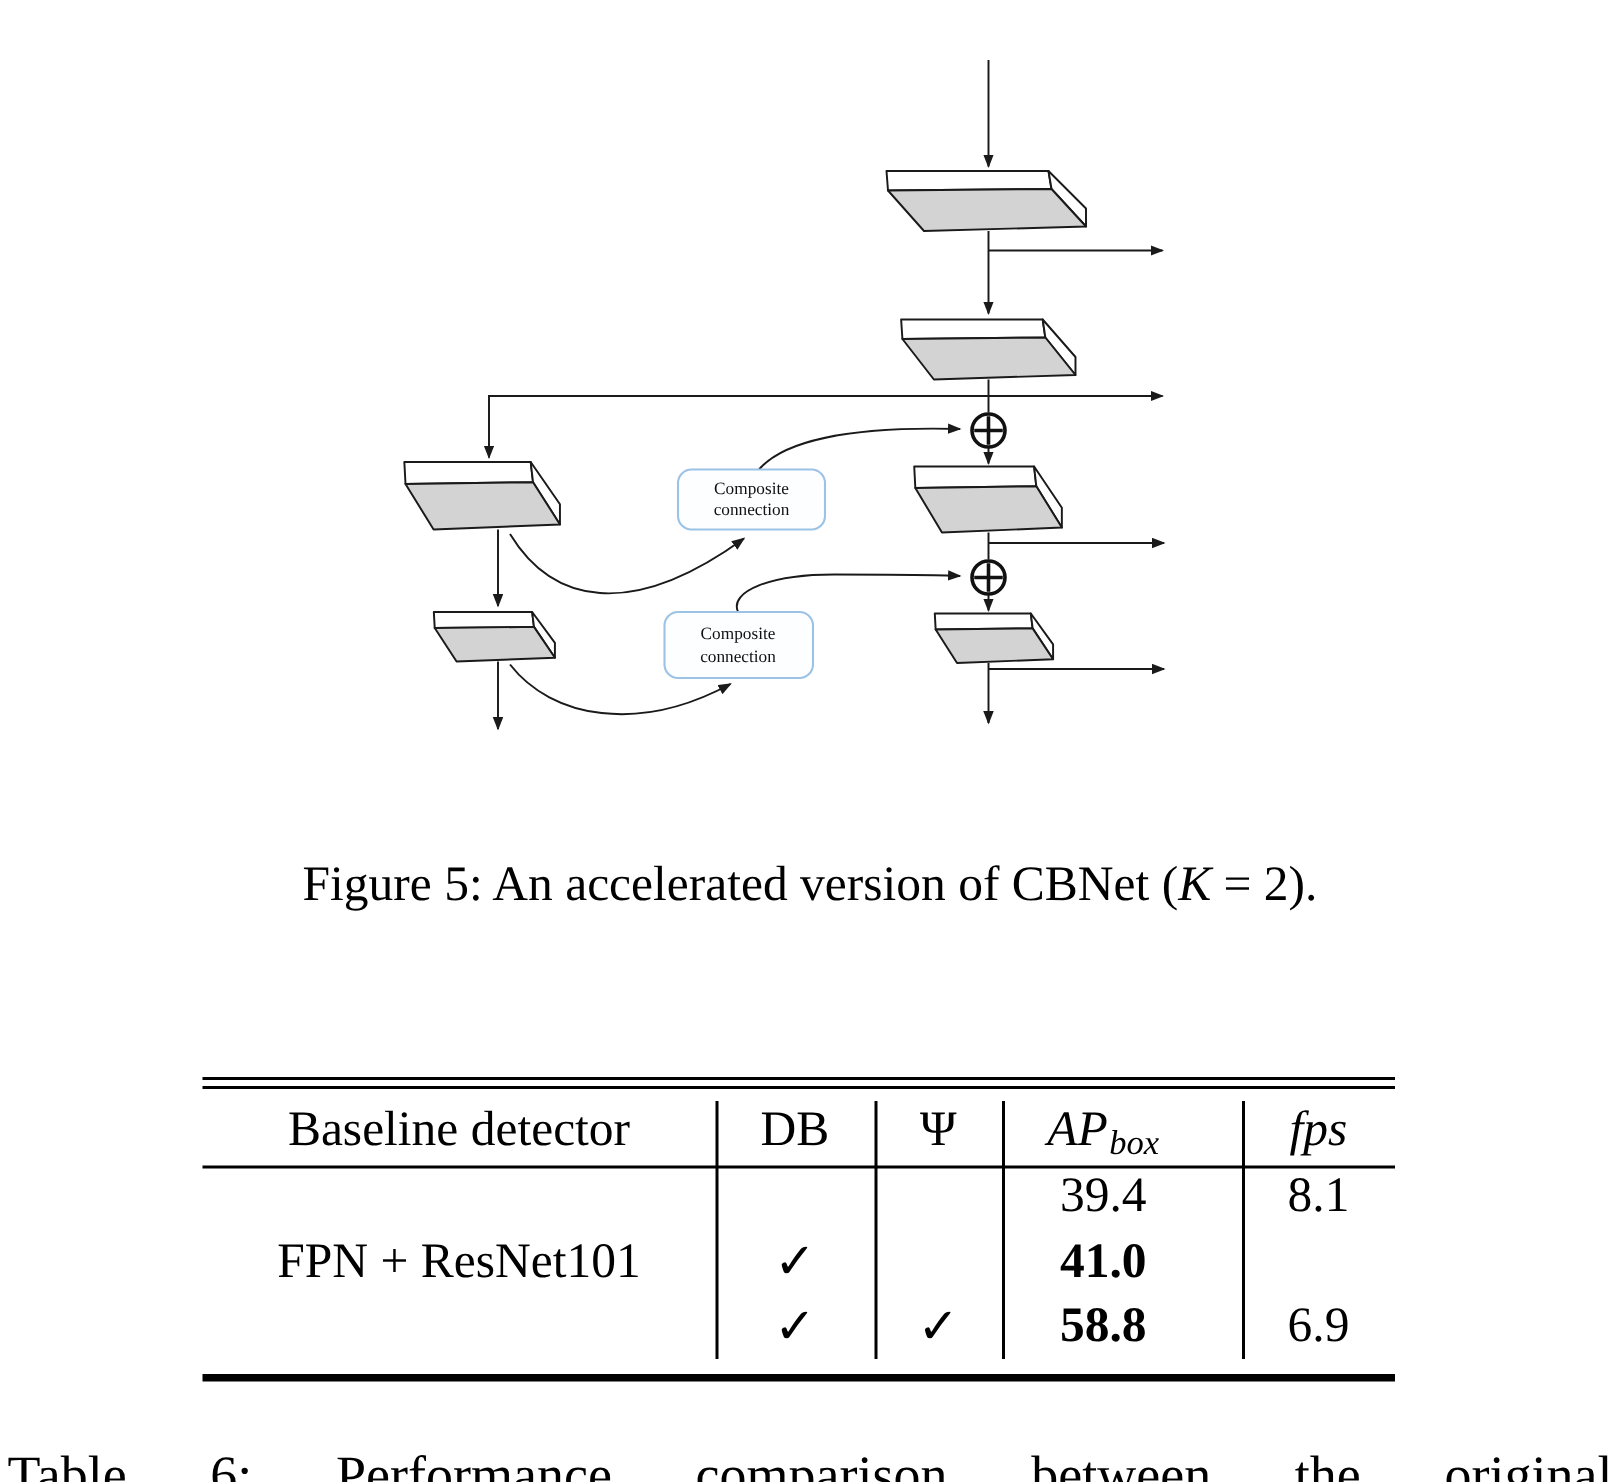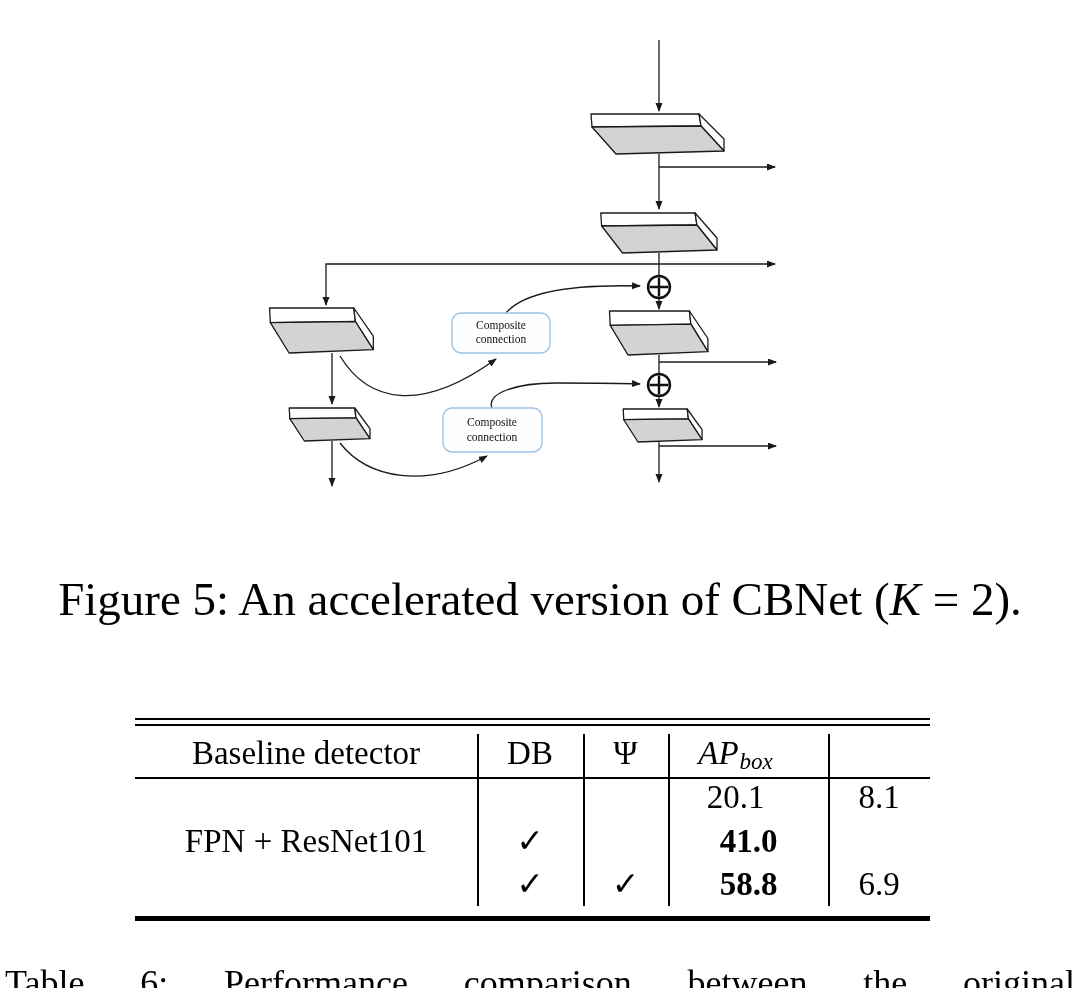--- a/index.html
+++ b/index.html
@@ -4,36 +4,36 @@
 <style>
   html,body{margin:0;padding:0;background:#ffffff;}
   body{width:1080px;height:988px;overflow:hidden;position:relative;
        font-family:"Liberation Serif", serif;color:#000;}
 
   
   #diagram{position:absolute;left:0;top:0;}
 
   
   #fig-caption{position:absolute;left:0;top:572px;width:1080px;
-    text-align:center;font-size:47px;white-space:pre-wrap;}
+    text-align:center;font-size:33px;white-space:pre-wrap;}
   #fig-caption i{font-family:"Liberation Serif",serif;}
 
   
   #results-table{position:absolute;left:135px;top:718px;width:795px;height:212px;}
   .hrule{position:absolute;left:0;width:795px;background:#000;}
   .vrule{position:absolute;top:16px;height:172px;width:1.6px;background:#000;}
   .cell{position:absolute;height:44px;display:flex;align-items:center;
         justify-content:center;font-size:33px;line-height:44px;}
   .c1{left:0;width:342px;}
   .c2{left:342px;width:106px;}
   .c3{left:448px;width:85px;}
   .c4{left:533px;width:135px;}
   .c5{left:693px;width:102px;}
   .rh{top:13px;} .r1{top:57px;} .r2{top:101px;} .r3{top:144px;}
-  .bold{font-weight:bold;margin-left:13px;}
+  .bold{font-weight:bold;}
   .ital{font-style:italic;}
   .val4{padding-right:14px;}
   .check{font-family:"DejaVu Sans",sans-serif;font-weight:bold;font-size:33px;}
   .apsub{font-size:23px;transform:translateY(9px);margin-left:1px;}
 
   
   #table-caption{position:absolute;left:5px;top:962px;width:1070px;
     font-size:36px;white-space:nowrap;text-align:justify;text-align-last:justify;}
 </style>
 </head>
@@ -114,25 +114,26 @@
   <div class="vrule" style="left:533px;"></div>
   <div class="vrule" style="left:693px;"></div>
 
   <div class="cell rh c2">DB</div>
   <div class="cell rh c1">Baseline detector</div>
   <div class="cell rh c3">Ψ</div>
   <div class="cell rh c4">
       <span class="ital">AP</span>
       <span class="ital apsub">box</span>
     </div>
+  <div class="cell rh c5 ital">fps</div>
 
   <div class="cell r1 c1"></div>
   <div class="cell r1 c2 check"></div>
   <div class="cell r1 c3 check"></div>
-  <div class="cell r1 c4 val4">20.1</div>
+  <div class="cell r1 c4 val4">39.4</div>
   <div class="cell r1 c5">8.1</div>
 
   <div class="cell r2 c1">FPN + ResNet101</div>
   <div class="cell r2 c2 check">✓</div>
   <div class="cell r2 c3 check"></div>
   <div class="cell r2 c4 val4 bold">41.0</div>
 
   <div class="cell r3 c1"></div>
   <div class="cell r3 c2 check">✓</div>
   <div class="cell r3 c3 check">✓</div>

